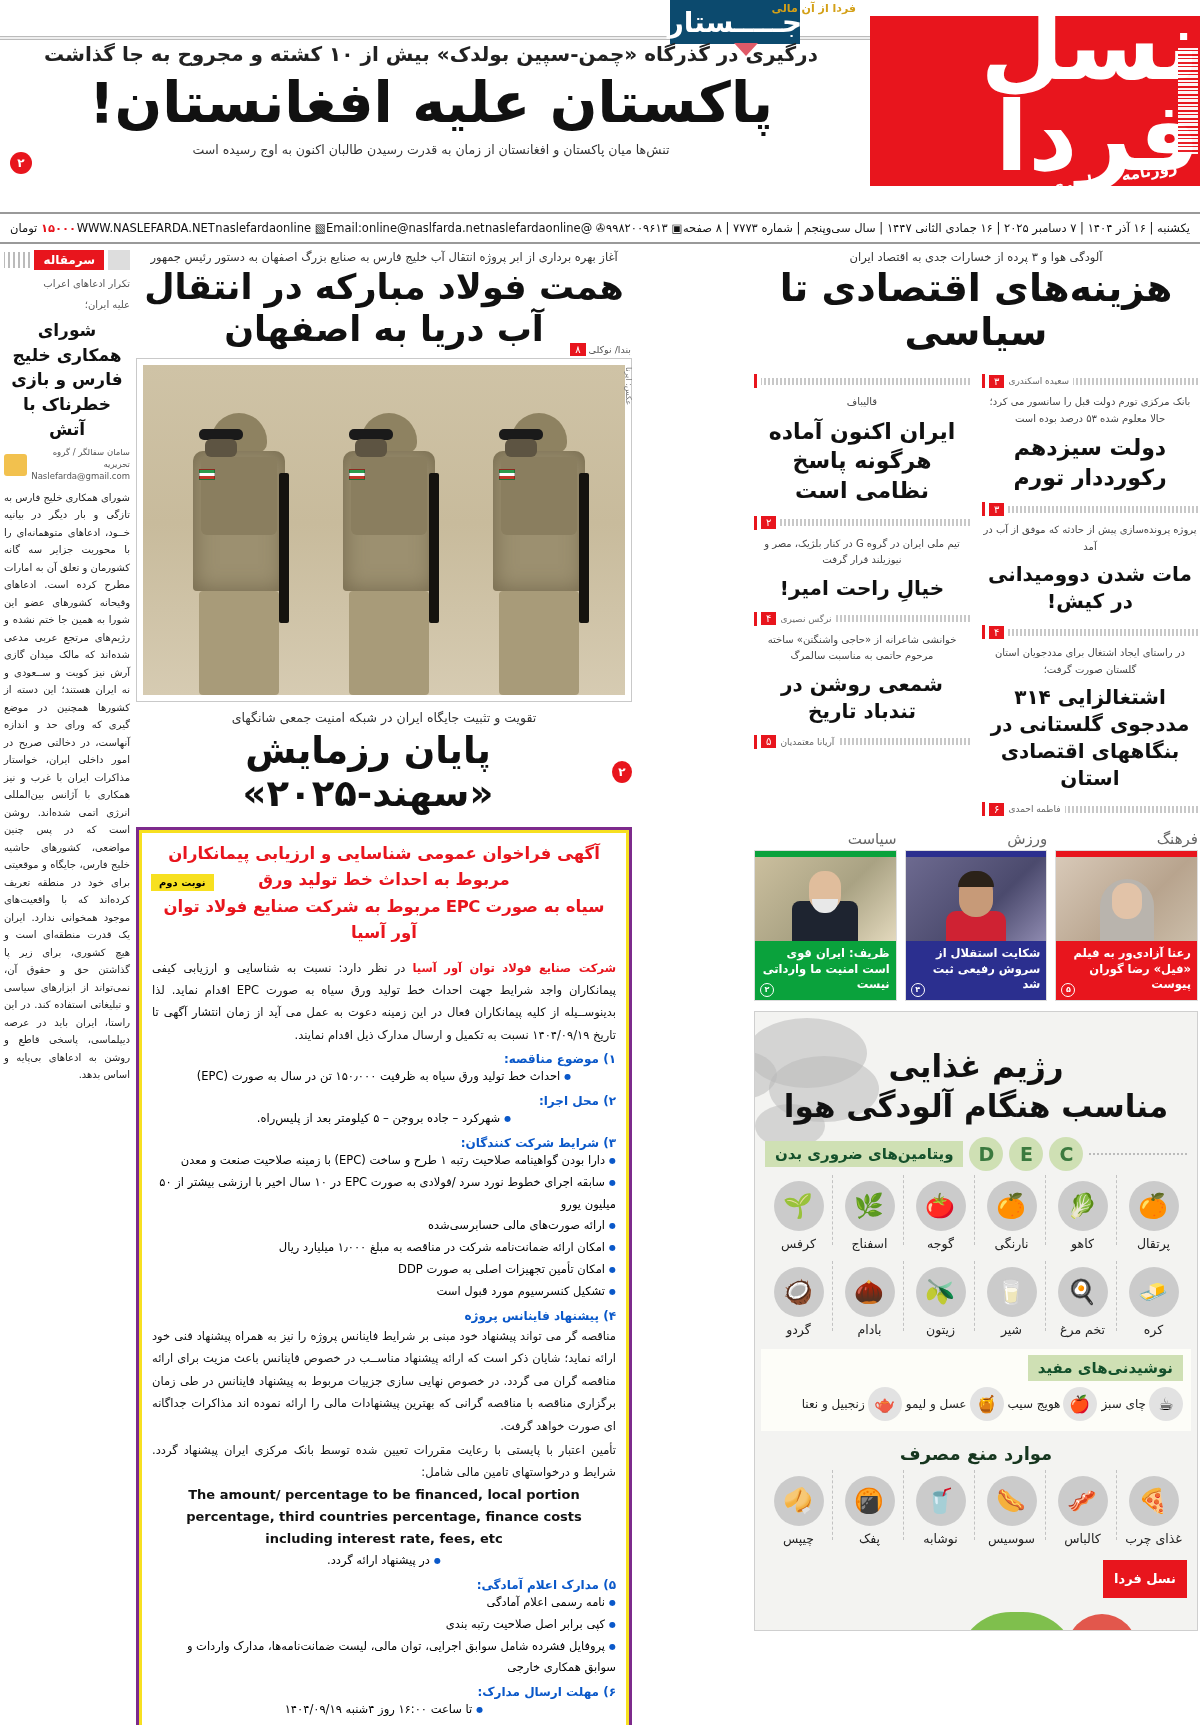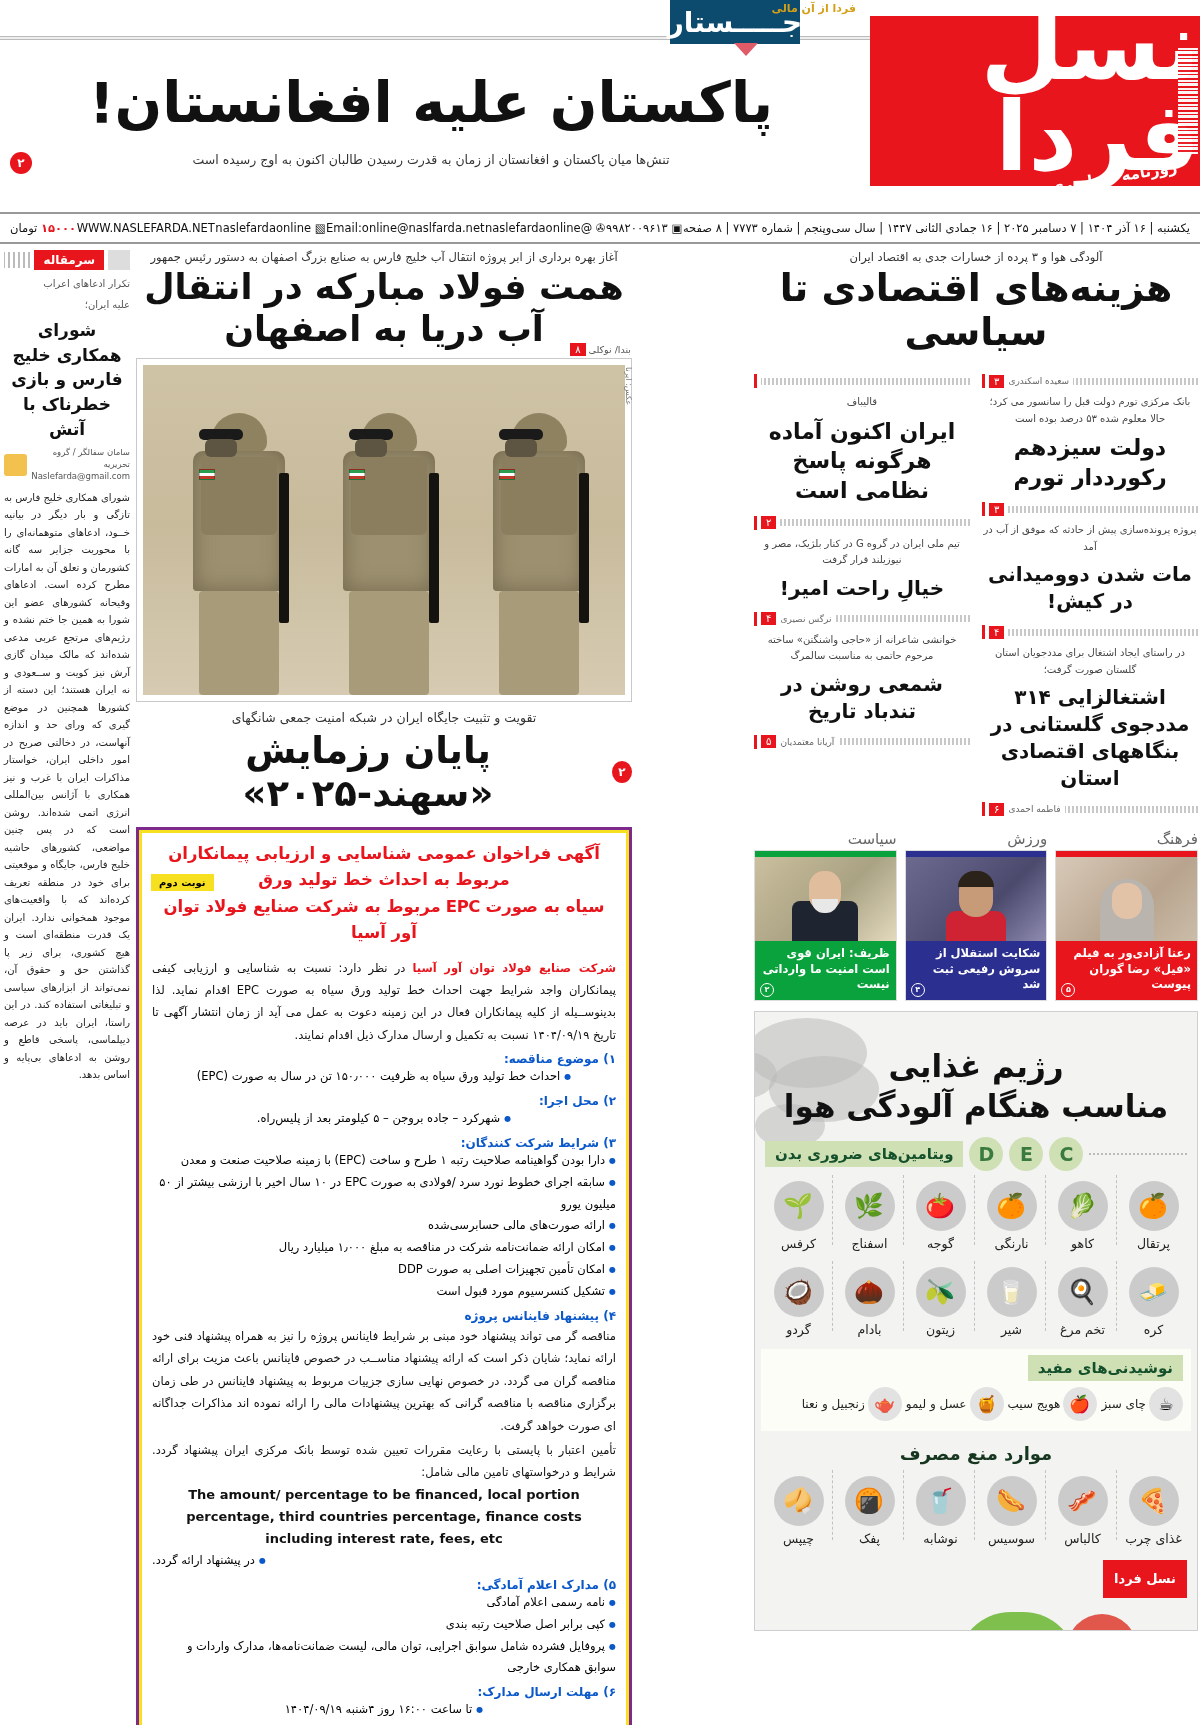--- a/index.html
+++ b/index.html
@@ -57,21 +57,21 @@
   .lead-kicker {
     position:absolute; top: 42px; right: 352px; left: 14px;
     text-align: center; font-size: 20px; color:#222; font-weight: 600;
   }
   .lead-title {
     position:absolute; top: 72px; right: 352px; left: 14px;
     text-align:center; font-size: 56px; font-weight: bold; color:#111;
     letter-spacing:-2px; line-height:1.1;
   }
   .lead-sub {
-    position:absolute; top: 152px; right: 352px; left: 14px;
+    position:absolute; top: 142px; right: 352px; left: 14px;
     text-align:center; font-size: 12.5px; color:#333;
   }
   .pgbadge {
     width:22px; height:22px; border-radius:50%; background:#e8151d; color:#fff;
     display:inline-flex; align-items:center; justify-content:center; font-size:12px; font-weight:bold;
   }
   .lead-badge { position:absolute; top:152px; left:10px; }
 
   
   .infobar {
@@ -208,20 +208,21 @@
 
 <div class="page">
 
   <div class="masthead">
     <div class="head-rule"></div>
 
     <div class="jostar-tag">جـــــستار</div>
 
     <div class="logo-topnote">فردا از آن مالی</div>
 
+    <div class="lead-kicker">درگیری در گذرگاه «چمن-سپین بولدک» بیش از ۱۰ کشته و مجروح به جا گذاشت</div>
     <div class="lead-title">پاکستان علیه افغانستان!</div>
     <div class="lead-sub">تنش‌ها میان پاکستان و افغانستان از زمان به قدرت رسیدن طالبان اکنون به اوج رسیده است</div>
     <div class="lead-badge">
       <span class="pgbadge">۲</span>
     </div>
 
     <div class="logo-block">
       <div class="logo-wordmark">نسل فردا</div>
       <div class="logo-tagline">روزنامه سراسری صبح ایران</div>
       <div class="barcode"></div>
@@ -355,21 +356,21 @@
           <div class="ad-li">سابقه اجرای خطوط نورد سرد /فولادی به صورت EPC در ۱۰ سال اخیر با ارزشی بیشتر از ۵۰ میلیون یورو</div>
           <div class="ad-li">ارائه صورت‌های مالی حسابرسی‌شده</div>
           <div class="ad-li">امکان ارائه ضمانت‌نامه شرکت در مناقصه به مبلغ ۱٫۰۰۰ میلیارد ریال</div>
           <div class="ad-li">امکان تأمین تجهیزات اصلی به صورت DDP</div>
           <div class="ad-li">تشکیل کنسرسیوم مورد قبول است</div>
 
           <span class="ad-sec">۴) پیشنهاد فاینانس پروژه</span>
           <div class="ad-p" style="margin-top:2px">مناقصه گر می تواند پیشنهاد خود مبنی بر شرایط فاینانس پروژه را نیز به همراه پیشنهاد فنی خود ارائه نماید؛ شایان ذکر است که ارائه پیشنهاد مناســب در خصوص فاینانس باعث مزیت برای ارائه مناقصه گران می گردد. در خصوص نهایی سازی جزییات مربوط به پیشنهاد فاینانس در طی زمان برگزاری مناقصه با مناقصه گرانی که بهترین پیشنهادات مالی را ارائه نموده اند مذاکرات جداگانه ای صورت خواهد گرفت.</div>
           <div class="ad-p" style="margin-top:2px">تأمین اعتبار با پایستی با رعایت مقررات تعیین شده توسط بانک مرکزی ایران پیشنهاد گردد. شرایط و درخواستهای تامین مالی شامل:</div>
           <div class="ad-en">The amount/ percentage to be financed, local portion percentage, third countries percentage, finance costs including interest rate, fees, etc</div>
-          <div class="ad-li" style="text-align:left">در پیشنهاد ارائه گردد.</div>
+          <div class="ad-li" style="text-align:center">در پیشنهاد ارائه گردد.</div>
 
           <span class="ad-sec">۵) مدارک اعلام آمادگی:</span>
           <div class="ad-li">نامه رسمی اعلام آمادگی</div>
           <div class="ad-li">کپی برابر اصل صلاحیت رتبه بندی</div>
           <div class="ad-li">پروفایل فشرده شامل سوابق اجرایی، توان مالی، لیست ضمانت‌نامه‌ها، مدارک واردات و سوابق همکاری خارجی</div>
 
           <span class="ad-sec">۶) مهلت ارسال مدارک:</span>
           <div class="ad-li ad-center">تا ساعت ۱۶:۰۰ روز ۴شنبه ۱۴۰۴/۰۹/۱۹</div>
 
         </div>

